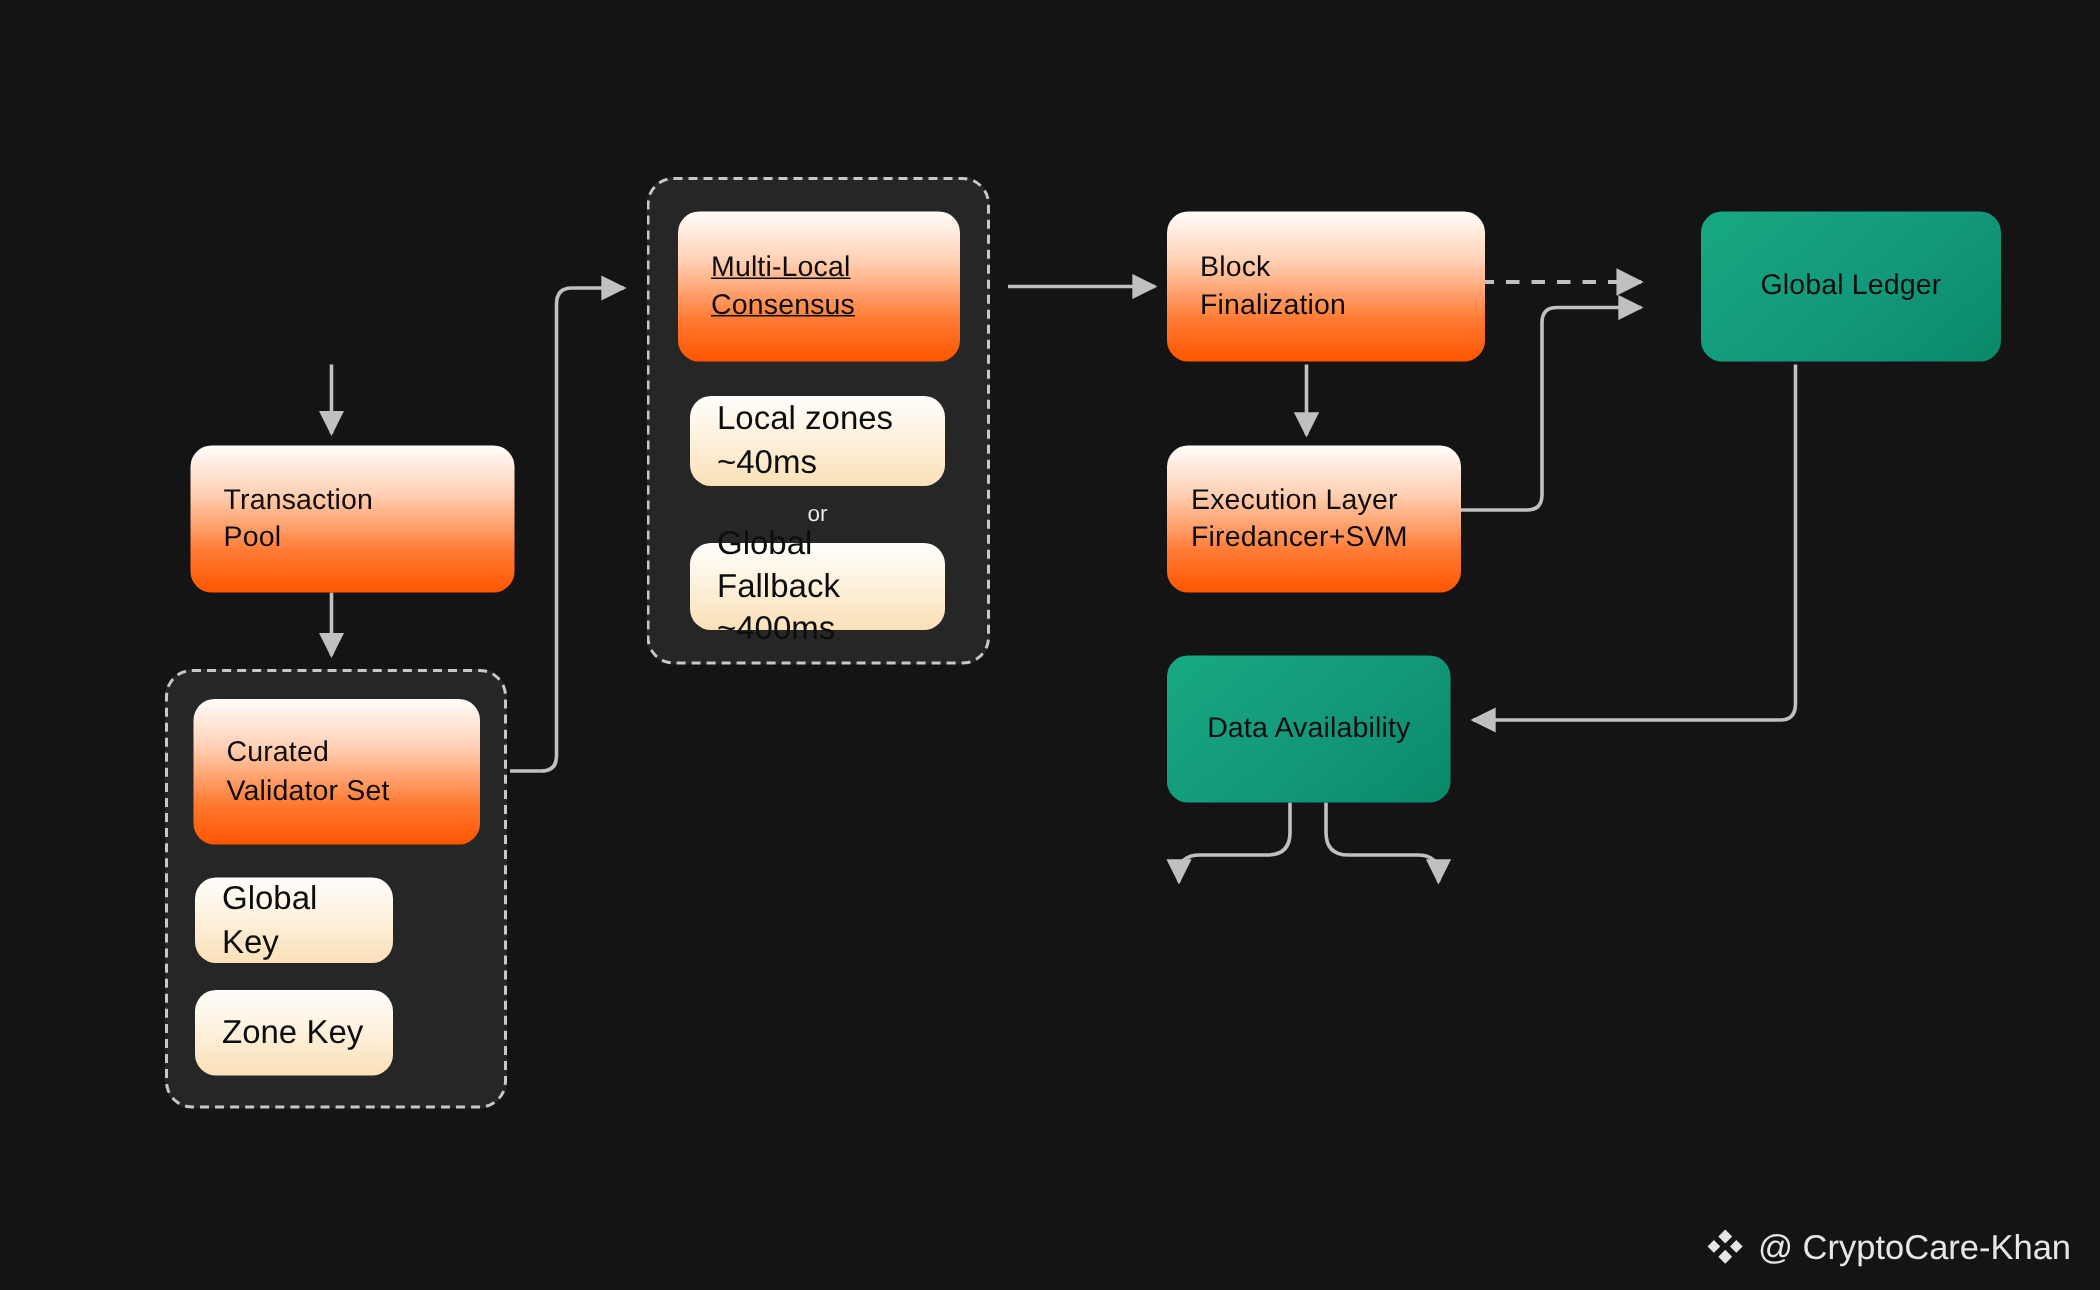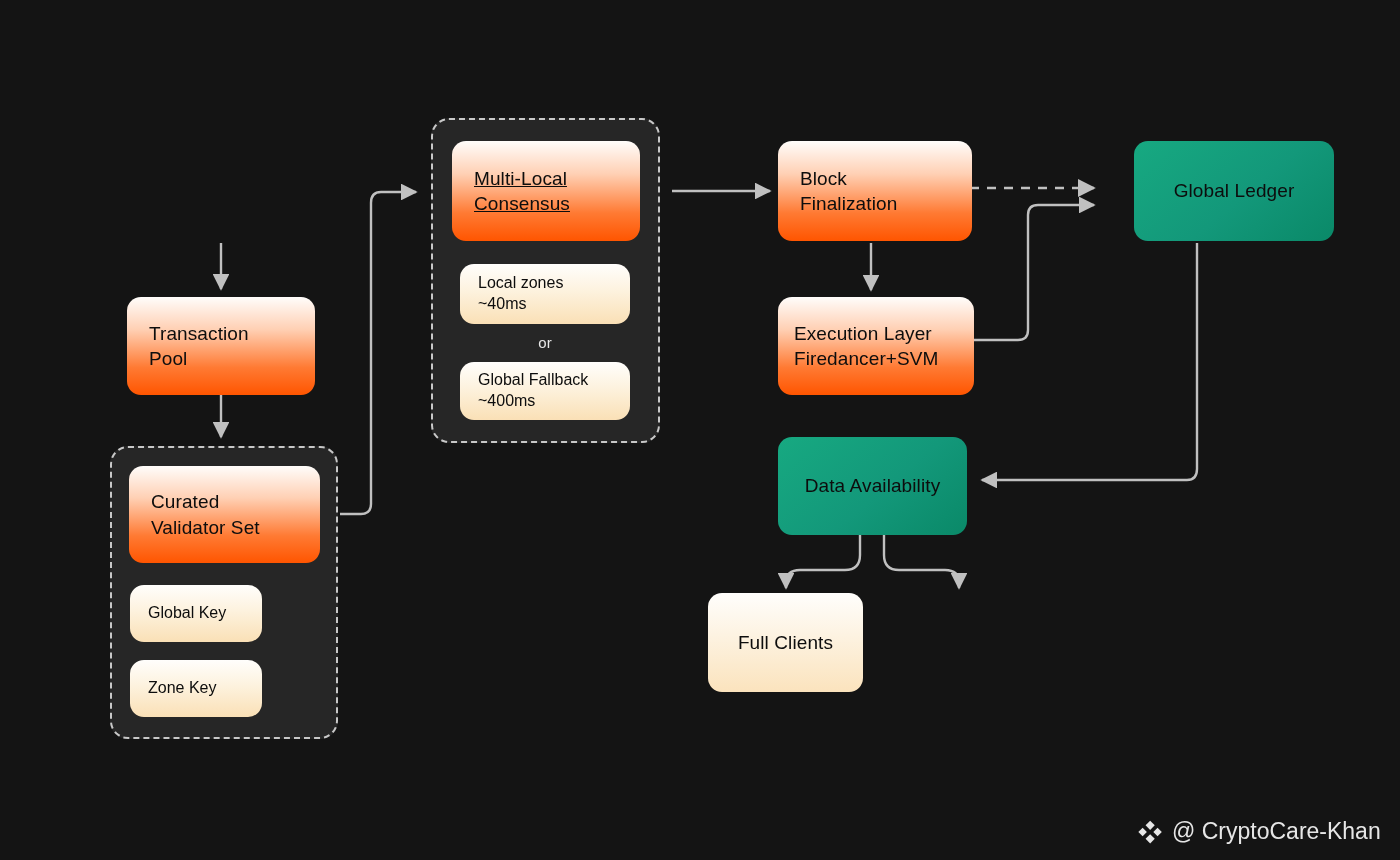--- a/index.html
+++ b/index.html
@@ -56,37 +56,37 @@
   }
   .node.center { text-align: center; }
   .node.center .lbl { text-align: center; }
   .sub {
     position: absolute;
     display: flex;
     align-items: center;
     box-sizing: border-box;
     border-radius: 14px;
     color: #0d0d0d;
-    font-size: 16px;
+    font-size: 22px;
     line-height: 1.3;
     padding: 0 18px;
     background: linear-gradient(180deg, #fffefc 0%, #fdf2de 45%, #fae0b6 100%);
     z-index: 3;
   }
   .orlabel {
     position: absolute;
     color: #e8e8e8;
     font-size: 15px;
     text-align: center;
     z-index: 3;
   }
   .watermark {
     position: absolute;
     display: flex;
-    align-items: flex-end;
+    align-items: flex-start;
     gap: 9px;
     color: #e6e6e6;
     font-size: 23px;
     z-index: 5;
   }
   .wm-logo { width: 26px; height: 26px; display: block; }
 </style>
 </head>
 <body>
 
@@ -114,21 +114,21 @@
     <path d="M970,340 L1018,340 Q1028,340 1028,330 L1028,215 Q1028,205 1038,205 L1094,205" stroke="#c0c0c0" stroke-width="2.4" fill="none" marker-end="url(#ah)"></path>
 
     <path d="M1197,243 L1197,469 Q1197,480 1187,480 L982,480" stroke="#c0c0c0" stroke-width="2.4" fill="none" marker-end="url(#ah)"></path>
 
     <path d="M860,535 L860,555 Q860,570 845,570 L800,570 Q786,570 786,583 L786,588" stroke="#c0c0c0" stroke-width="2.4" fill="none" marker-end="url(#ah)"></path>
 
     <path d="M884,535 L884,555 Q884,570 899,570 L945,570 Q959,570 959,583 L959,588" stroke="#c0c0c0" stroke-width="2.4" fill="none" marker-end="url(#ah)"></path>
   </svg>
 
 
-  <div class="node orange" style="left:127px; top:297px; width:188px; height:98px;">
+  <div class="node orange" style="left:127px; top:297px; width:216px; height:98px;">
     <span class="lbl" style="white-space:pre-line;">Transaction
 Pool</span>
   </div>
 
   <div class="group" style="left:110px; top:446px; width:228px; height:293px;"></div>
 
   <div class="node orange" style="left:129px; top:466px; width:191px; height:97px;">
     <span class="lbl" style="white-space:pre-line;">Curated
 Validator Set</span>
   </div>
@@ -155,41 +155,38 @@
 
   <div class="orlabel" style="left:460px; top:334px; width:170px;">
     <span>or</span>
   </div>
 
   <div class="sub" style="left:460px; top:362px; width:170px; height:58px;">
     <span class="lbl" style="white-space:pre-line;">Global Fallback
 ~400ms</span>
   </div>
 
-  <div class="node orange" style="left:778px; top:141px; width:194px; height:100px;">
+  <div class="node orange" style="left:778px; top:141px; width:212px; height:100px;">
     <span class="lbl" style="white-space:pre-line;">Block
 Finalization</span>
   </div>
 
   <div class="node orange" style="left:778px; top:297px; width:196px; height:98px; padding:0 16px;">
     <span class="lbl" style="white-space:pre-line;">Execution Layer
 Firedancer+SVM</span>
   </div>
 
   <div class="node green center" style="left:1102px; top:141px; width:200px; height:100px;margin-left:32px;">
     <span class="lbl">Global Ledger</span>
   </div>
 
   <div class="node green center" style="left:778px; top:437px; width:189px; height:98px;">
     <span class="lbl">Data Availability</span>
   </div>
 
-  <div class="node cream center" style="left:708px; top:593px; width:155px; height:99px;">
-    <span class="lbl">Full Clients</span>
-  </div>
 
 
   <div class="watermark" style="left:1137px; top:818px;">
     <svg class="wm-logo" viewBox="0 0 32 32" xmlns="http://www.w3.org/2000/svg">
       <g fill="#e6e6e6">
         <rect x="12.2" y="3.8" width="8" height="8" transform="rotate(45 16.2 7.8)"></rect>
         <rect x="3.2" y="12.2" width="7.4" height="7.4" transform="rotate(45 6.9 15.9)"></rect>
         <rect x="21.6" y="12.2" width="7.4" height="7.4" transform="rotate(45 25.3 15.9)"></rect>
         <rect x="12.2" y="20.4" width="8" height="8" transform="rotate(45 16.2 24.4)"></rect>
       </g>

